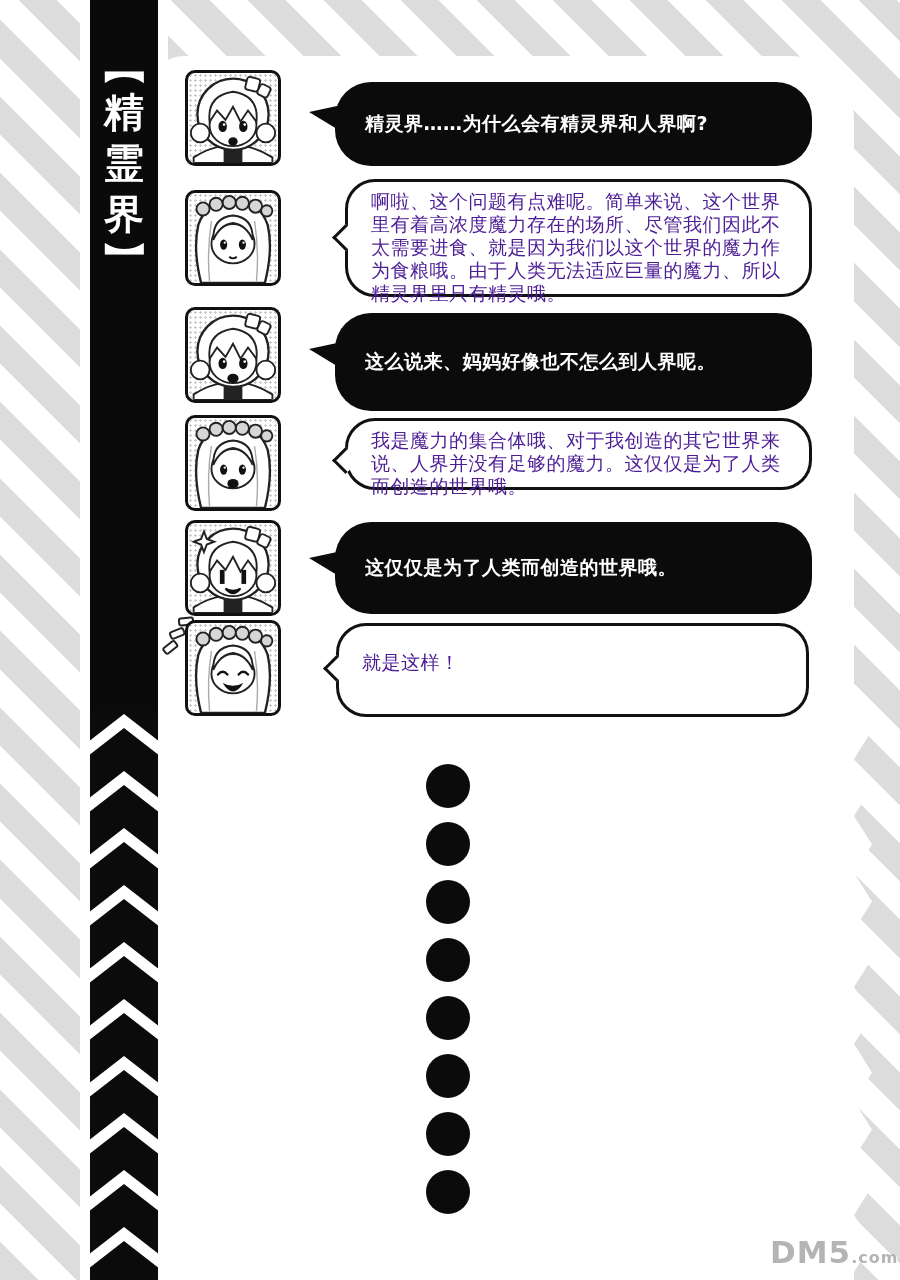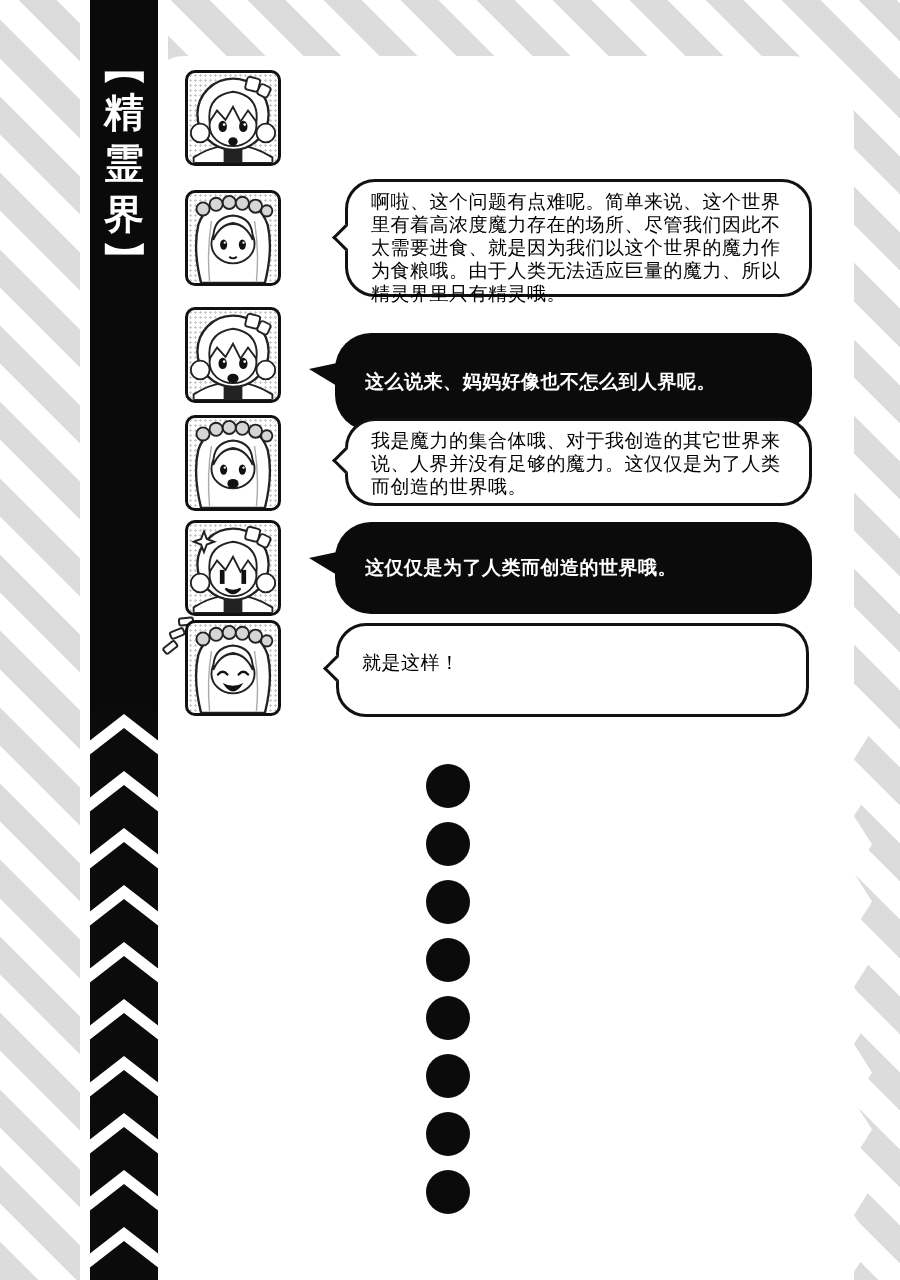--- a/index.html
+++ b/index.html
@@ -40,21 +40,21 @@
 
   
   .bubble{ position:absolute; }
   .bubble p{ font-size:19px; }
   .bubble.black{
     background:#0b0b0b; color:#fff; border-radius:36px;
     display:flex; align-items:center; padding:0 22px 0 30px;
   }
   .bubble.black p{ font-weight:700; letter-spacing:0.5px; }
   .bubble.white{
-    background:#ffffff; color:#000000; border:3px solid #111; border-radius:30px;
+    background:#ffffff; color:#4c1d95; border:3px solid #111; border-radius:30px;
   }
   .bubble.white p{ font-weight:400; line-height:23px; letter-spacing:0.5px; }
   .bubble.white.padtext{ padding:8px 16px 5px 23px; }
   .bubble.white.centertext{ display:flex; align-items:center; padding:0 16px 16px 23px; }
 
   .tail-black{
     position:absolute; left:-26px; width:0; height:0;
     border-right:28px solid #0b0b0b;
     border-top:6px solid transparent;
     border-bottom:17px solid transparent;
@@ -63,22 +63,22 @@
     position:absolute; left:-12px; width:19px; height:19px; background:#fff;
     border-left:3px solid #111; border-bottom:3px solid #111;
     transform:rotate(45deg);
   }
 
   
   #av1{ top:70px; }  #av2{ top:190px; } #av3{ top:307px; }
   #av4{ top:415px; } #av5{ top:520px; } #av6{ top:620px; }
   #bb1{ left:335px; top:82px;  width:477px; height:84px; }
   #bb2{ left:345px; top:179px; width:467px; height:118px; }
-  #bb3{ left:335px; top:313px; width:477px; height:98px;margin-top:20px; }
-  #bb4{ left:345px; top:418px; width:467px; height:88px; }
+  #bb3{ left:335px; top:313px; width:477px; height:98px; }
+  #bb4{ left:345px; top:418px; width:467px; height:72px; }
   #bb5{ left:335px; top:522px; width:477px; height:92px; }
   #bb6{ left:336px; top:623px; width:473px; height:94px; }
   #bb1 .tail-black{ top:24px; } #bb3 .tail-black{ top:30px; } #bb5 .tail-black{ top:30px; }
   #bb2 .tail-white{ top:46px; } #bb4 .tail-white{ top:30px; } #bb6 .tail-white{ top:33px; }
 
   
   .dots{ position:absolute; left:0; top:0; }
   .dot{ position:absolute; left:426px; width:44px; height:44px; border-radius:50%; background:#0b0b0b; }
 
   
@@ -137,20 +137,24 @@
       <ellipse cx="59" cy="57" rx="4.5" ry="6" fill="#111"></ellipse>
       <circle cx="38.5" cy="55" r="1.4" fill="#fff"></circle>
       <circle cx="60.5" cy="55" r="1.4" fill="#fff"></circle>
       <ellipse cx="48" cy="73" rx="5" ry="4.5" fill="#111"></ellipse>
       <g>
         <rect x="62" y="5" width="14" height="14" rx="3" fill="#fff" stroke="#222" stroke-width="2" transform="rotate(14 69 12)"></rect>
         <rect x="75" y="13" width="12" height="12" rx="3" fill="#fff" stroke="#222" stroke-width="2" transform="rotate(26 81 19)"></rect>
       </g>
     </svg>
   </div>
+  <div class="bubble black" id="bb1">
+    <span class="tail-black"></span>
+    <p>精灵界……为什么会有精灵界和人界啊?</p>
+  </div>
 
   <div class="avatar" id="av2">
     <svg viewBox="0 0 96 96">
       <path d="M14,96 Q5,60 11,34 Q20,8 48,8 Q76,8 85,34 Q91,60 82,96 Z" fill="#fff" stroke="#222" stroke-width="2.5"></path>
       <path d="M25,30 Q20,62 23,94" fill="none" stroke="#aaa" stroke-width="1.5"></path>
       <path d="M71,30 Q76,62 73,94" fill="none" stroke="#aaa" stroke-width="1.5"></path>
       <ellipse cx="48" cy="54" rx="23" ry="21" fill="#fff" stroke="#222" stroke-width="2"></ellipse>
       <path d="M27,50 Q26,26 48,24 Q70,26 69,50 Q62,34 48,32 Q34,34 27,50 Z" fill="#fff" stroke="#222" stroke-width="2"></path>
       <g>
         <circle cx="16" cy="17" r="7" fill="#d6d6d6" stroke="#222" stroke-width="2"></circle>
@@ -282,14 +286,18 @@
       <div class="dot" style="top: 764px;"></div>
       <div class="dot" style="top: 822px;"></div>
       <div class="dot" style="top: 880px;"></div>
       <div class="dot" style="top: 938px;"></div>
       <div class="dot" style="top: 996px;"></div>
       <div class="dot" style="top: 1054px;"></div>
       <div class="dot" style="top: 1112px;"></div>
       <div class="dot" style="top: 1170px;"></div>
     </div>
 
+  <div class="watermark">
+    <span class="wm-main">DM5</span>
+    <span class="wm-suffix">.com</span>
+  </div>
 
 </div>
 
 </body></html>

